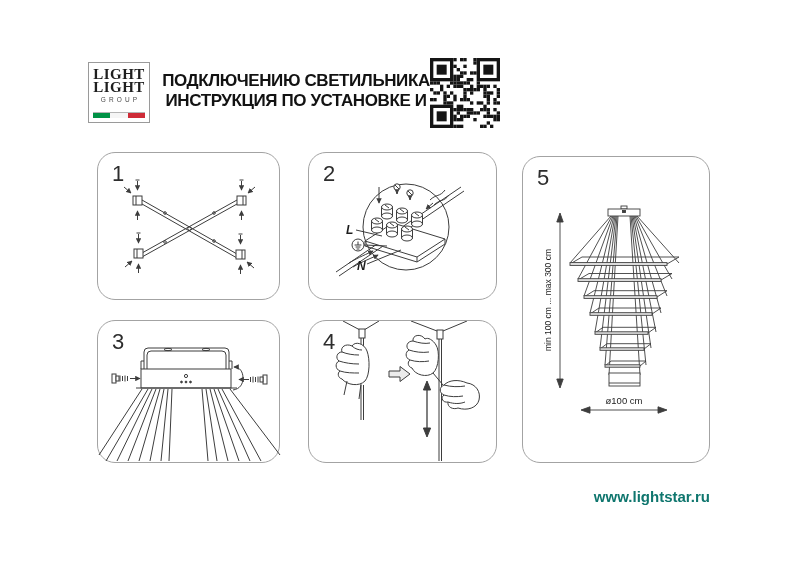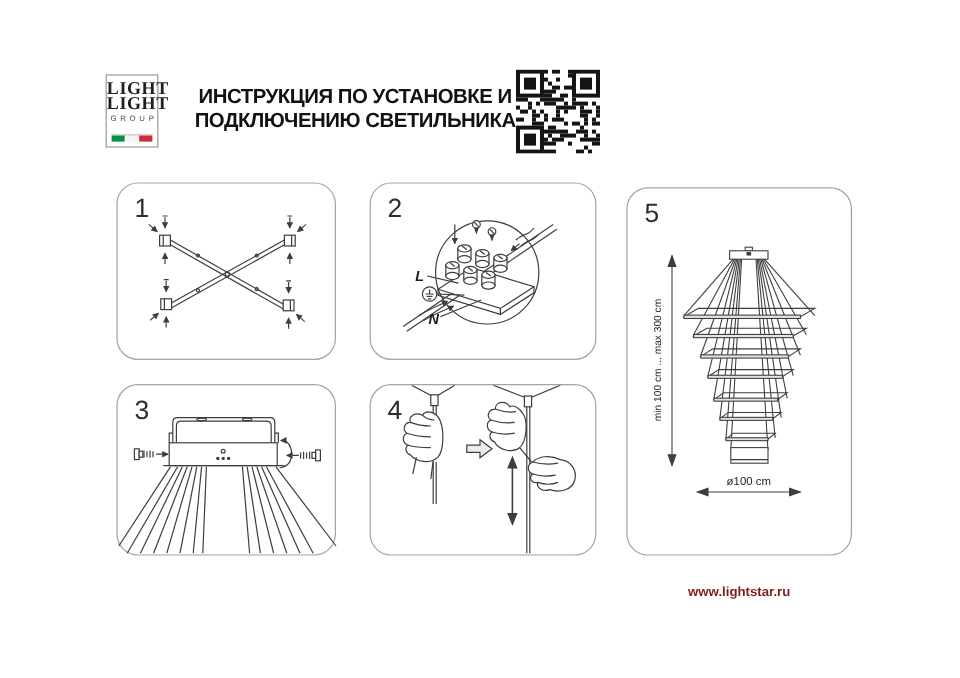--- a/index.html
+++ b/index.html
@@ -1,20 +1,20 @@
 <!DOCTYPE html>
 <html><head>
 <meta charset="utf-8">
 <style>
   html,body{margin:0;padding:0;background:#ffffff;}
   .page{position:relative;width:800px;height:565px;background:#fff;overflow:hidden;
         font-family:"Liberation Sans",sans-serif;color:#1a1a1a;}
 
   
-  .logo{position:absolute;left:88px;top:62px;width:44px;height:61px;
+  .logo{position:absolute;left:88px;top:62px;width:62px;height:61px;
         border:1px solid #9a9a9a;box-sizing:border-box;text-align:center;padding-top:5px;}
   .logo-word{font-family:"Liberation Serif",serif;font-weight:bold;font-size:15px;
              line-height:13px;letter-spacing:.5px;color:#1f1f1f;}
   .logo-group{font-size:6.5px;letter-spacing:3.1px;color:#4a4a4a;margin-top:2px;padding-left:3px;}
   .logo-flag{position:absolute;left:4px;right:4px;bottom:4px;height:5px;
              border-top:1px solid #b5b5b5;display:flex;}
   .logo-flag span{flex:1;height:100%;}
 
   .title{position:absolute;left:162px;top:71px;width:268px;text-align:center;
          font-weight:bold;font-size:17px;line-height:20px;letter-spacing:-.4px;color:#121212;}
@@ -33,42 +33,42 @@
   #p2{left:308px;top:152px;width:189px;height:148px;}
   #p3{left:97px;top:320px;width:183px;height:143px;}
   #p4{left:308px;top:320px;width:189px;height:143px;}
   #p5{left:522px;top:156px;width:188px;height:307px;}
 
   svg text{font-family:"Liberation Sans",sans-serif;}
   .ln-label{font-size:12px;font-weight:bold;font-style:italic;fill:#1d1d1d;}
   .dim-label{font-size:9.5px;fill:#1d1d1d;}
   .dim-label-v{font-size:8.5px;fill:#1d1d1d;}
 
-  .footer{position:absolute;left:522px;top:488px;width:188px;text-align:center;
-          font-weight:bold;font-size:11px;color:#7f1d1d;}
+  .footer{position:absolute;left:522px;top:488px;width:188px;text-align:right;
+          font-weight:bold;font-size:15px;color:#0f766e;}
 </style>
 </head>
 <body>
 
 <div class="page">
 
   <div class="logo">
     <div class="logo-word">LIGHT</div>
     <div class="logo-word">LIGHT</div>
     <div class="logo-group">GROUP</div>
     <div class="logo-flag">
       <span style="background:#009246"></span>
       <span style="background:#f5f5f5"></span>
       <span style="background:#ce2b37"></span>
     </div>
   </div>
 
   <div class="title">
+    <div>ПОДКЛЮЧЕНИЮ СВЕТИЛЬНИКА</div>
     <div>ИНСТРУКЦИЯ ПО УСТАНОВКЕ И</div>
-    <div>ПОДКЛЮЧЕНИЮ СВЕТИЛЬНИКА</div>
   </div>
 
   <svg id="qr" class="qr" viewBox="0 0 70 70">
       <g fill="#151515">
         <rect x="23.33" y="0.00" width="3.33" height="3.33"></rect>
         <rect x="30.00" y="0.00" width="3.33" height="3.33"></rect>
         <rect x="33.33" y="0.00" width="3.33" height="3.33"></rect>
         <rect x="43.33" y="0.00" width="3.33" height="3.33"></rect>
         <rect x="43.33" y="3.33" width="3.33" height="3.33"></rect>
         <rect x="23.33" y="6.67" width="3.33" height="3.33"></rect>

